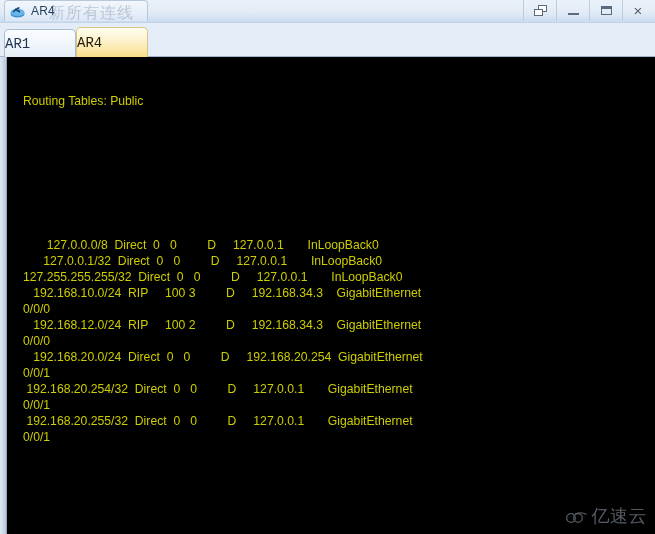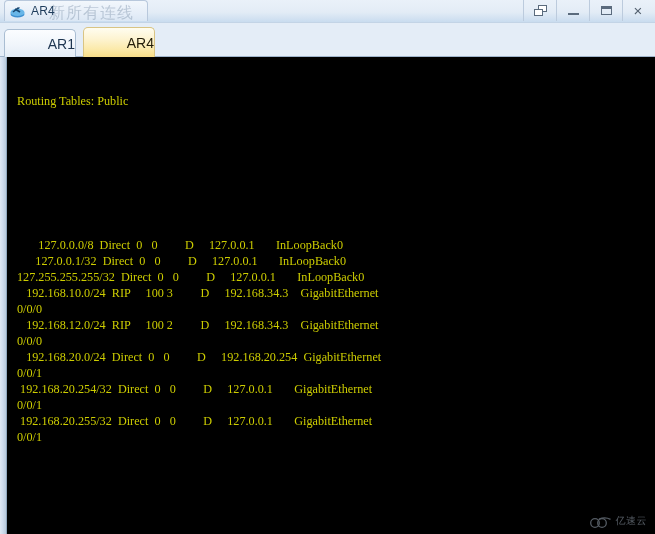--- a/index.html
+++ b/index.html
@@ -147,32 +147,33 @@
     content: "";
     position: absolute;
     left: 0; right: 0; bottom: 0;
     height: 1px;
     background: #9fb4cb;
   }
   .tab {
     position: relative;
     min-width: 72px;
     height: 28px;
-    margin-right: 7px;
+    margin-right: 0;
     display: flex;
     align-items: center;
-    justify-content: flex-end;
+    justify-content: flex-start;
     font-size: 14px;
     color: #1d3550;
     background: linear-gradient(to bottom, #fbfdff 0%, #f0f5fb 55%, #e4edf6 100%);
     border: 1px solid #a9bdd2;
     border-bottom: none;
     border-radius: 5px 5px 0 0;
     box-sizing: border-box;
     z-index: 1;
+    font-family: Liberation Mono, monospace;
   }
   .tab.active {
     background: linear-gradient(to bottom, #fffdf0 0%, #fdf3cf 40%, #fbe9a8 75%, #f7dd88 100%);
     border-color: #d9c483;
     color: #221c08;
     z-index: 3;
     height: 30px;
   }
 
   
@@ -187,24 +188,24 @@
     width: 7px;
     flex: 0 0 7px;
     background: linear-gradient(to right, #dfe8f2 0%, #cfdced 45%, #b9cada 100%);
     border-right: 1px solid #8fa6bd;
     box-sizing: border-box;
   }
   .terminal {
     flex: 1 1 auto;
     background: #000000;
     color: #cdcd00;
-    font-family: Liberation Serif, serif;
+    font-family: Liberation Sans, sans-serif;
     font-size: 12.2px;
     line-height: 16px;
-    padding: 4px 0 0 10px;
+    padding: 4px 0 0 16px;
     white-space: pre;
     overflow: hidden;
     letter-spacing: 0px;
   }
   .term-line { height: 16px; }
   .blank { height: 16px; }
 
   
   .corner-watermark {
     position: absolute;
@@ -215,21 +216,21 @@
     gap: 4px;
     opacity: 0.55;
     pointer-events: none;
   }
   .cw-cloud {
     width: 22px;
     height: 13px;
     position: relative;
   }
   .cw-text {
-    font-size: 10px;
+    font-size: 18px;
     color: #9aa6b4;
     font-family: "Liberation Sans", sans-serif;
     letter-spacing: 0.5px;
   }
 </style>
 </head>
 <body>
 
 <div class="window">
 

